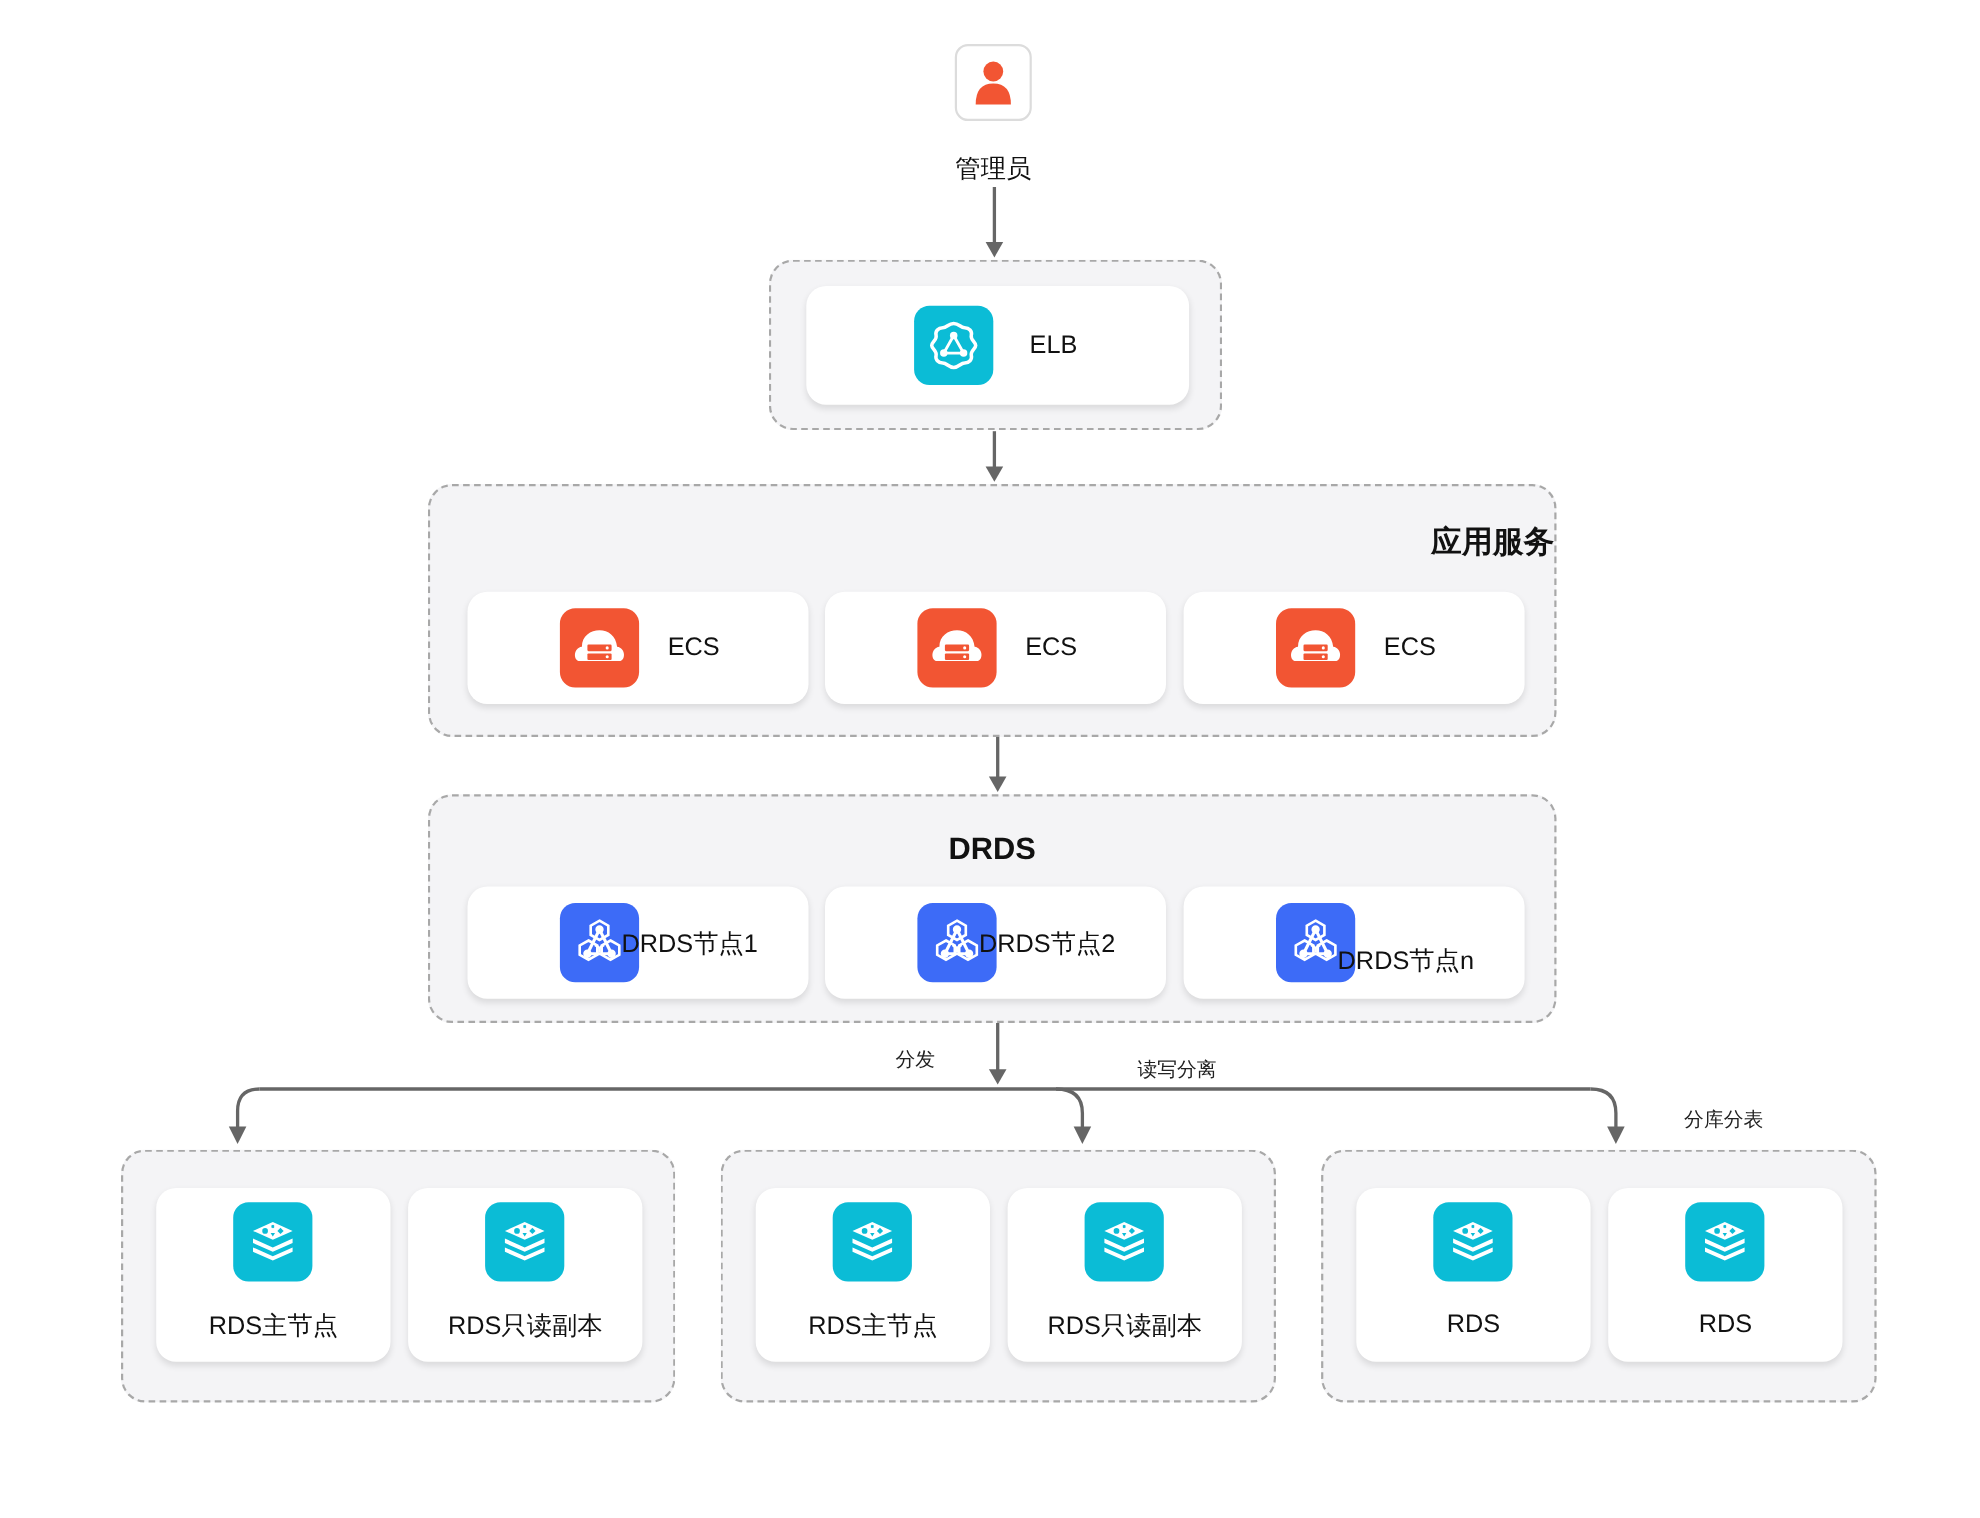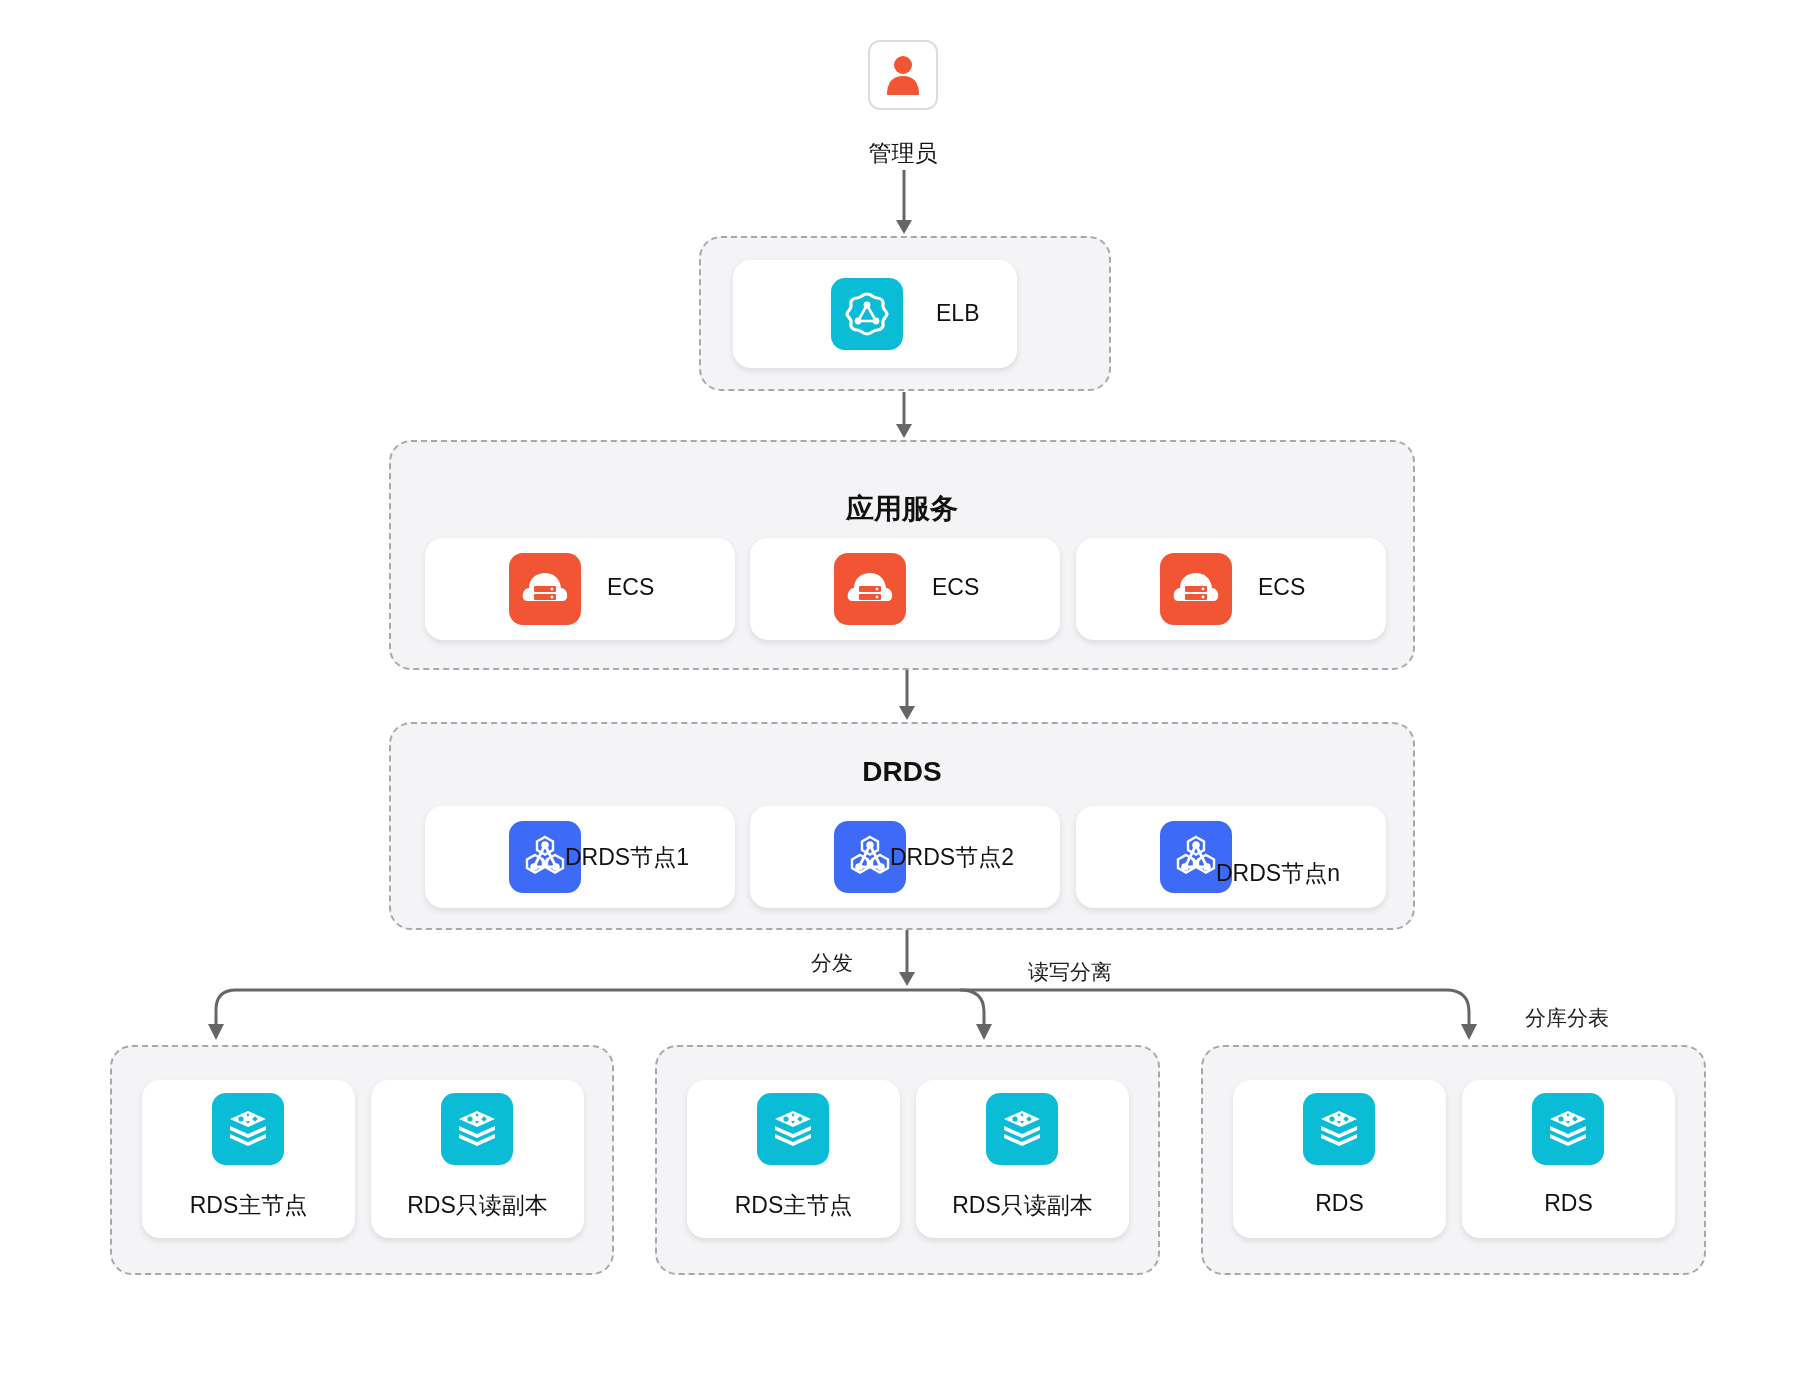--- a/index.html
+++ b/index.html
@@ -5,21 +5,21 @@
   html, body { margin:0; padding:0; background:#ffffff; }
   body { width:1800px; height:1380px; position:relative; overflow:hidden;
          font-family: "Liberation Sans", "DejaVu Sans", sans-serif; color:#111; }
   .abs { position:absolute; }
   .group { position:absolute; background:#f4f4f6; border:2.5px dashed #a8a8a8; border-radius:22px; box-sizing:border-box; }
   .card { position:absolute; background:#fff; border-radius:18px; box-shadow:0 3px 6px rgba(0,0,0,0.10); box-sizing:border-box; }
   .icon { position:absolute; width:72px; height:72px; border-radius:14px; display:flex; align-items:center; justify-content:center; }
   .icon svg { width:56px; height:56px; }
   .lbl { position:absolute; font-size:23px; color:#111; white-space:nowrap; }
   .group-title { position:absolute; left:0; right:0; text-align:center; font-size:28px; font-weight:bold; color:#111; }
-  .annot { position:absolute; font-size:21px; color:#222; white-space:nowrap; transform:translate(-50%,-50%); }
+  .annot { position:absolute; font-size:18px; color:#222; white-space:nowrap; transform:translate(-50%,-50%); }
   svg.wires { position:absolute; left:0; top:0; width:1800px; height:1380px; pointer-events:none; }
 </style>
 </head>
 <body>
 
 <svg class="wires" viewBox="0 0 1800 1380">
   <defs>
     <marker id="ah" markerWidth="10" markerHeight="10" refX="5" refY="5" orient="auto" markerUnits="userSpaceOnUse">
       <path d="M0,0 L10,5 L0,10 z" fill="#666"></path>
     </marker>
@@ -45,36 +45,36 @@
 
 <div class="abs" style="left:868px;top:40px;width:70px;height:70px;border:2px solid #dcdcdc;border-radius:12px;background:#fff;box-sizing:border-box;display:flex;align-items:center;justify-content:center;">
   <svg width="40" height="44" viewBox="0 0 40 44">
     <circle cx="20" cy="12" r="9" fill="#f25533"></circle>
     <path d="M4,42 Q4,23 20,23 Q36,23 36,42 z" fill="#f25533"></path>
   </svg>
 </div>
 <div class="lbl" style="left:0;width:1806px;text-align:center;top:138px;">管理员</div>
 
 <div class="group" style="left:699px;top:236px;width:412px;height:155px;">
-  <div class="card" style="left:32px;top:22px;width:284px;height:108px;">
+  <div class="card" style="left:32px;top:22px;width:348px;height:108px;">
     <div class="icon" style="left:98px;top:18px;background:#0bbcd6;">
       <svg viewBox="0 0 56 56">
         <path d="M28,8 C33,8 34,12 38,12 C42,12 45,15 44,19 C43,23 48,25 48,28 C48,31 43,33 44,37 C45,41 42,44 38,44 C34,44 33,48 28,48 C23,48 22,44 18,44 C14,44 11,41 12,37 C13,33 8,31 8,28 C8,25 13,23 12,19 C11,15 14,12 18,12 C22,12 23,8 28,8 z" fill="none" stroke="#fff" stroke-width="3.2"></path>
         <path d="M28,19 L19,35 L37,35 z" fill="none" stroke="#fff" stroke-width="2.6"></path>
         <circle cx="28" cy="19" r="3.4" fill="#fff"></circle>
         <circle cx="19" cy="35" r="3.4" fill="#fff"></circle>
         <circle cx="37" cy="35" r="3.4" fill="#fff"></circle>
       </svg>
     </div>
     <div class="lbl" style="left:203px;top:40px;">ELB</div>
   </div>
 </div>
 
 <div class="group" style="left:389px;top:440px;width:1026px;height:230px;">
-  <div class="group-title" style="top:48px;">应用服务</div>
+  <div class="group-title" style="top:32px;text-align:right;">应用服务</div>
 </div>
 <div id="app-cards">
     <div class="card" style="left:425px;top:538px;width:310px;height:102px;">
       <div class="icon" style="left:84px;top:15px;background:#f25533;">
         <svg viewBox="0 0 56 56">
           <path d="M10,40 C4,40 4,28 12,27 C12,17 20,12 28,12 C36,12 43,17 44,27 C52,28 52,40 46,40 z" fill="#fff"></path>
           <rect x="17" y="25" width="22" height="6" rx="1" fill="#f25533"></rect>
           <rect x="17" y="33" width="22" height="6" rx="1" fill="#f25533"></rect>
           <circle cx="35" cy="28" r="1.4" fill="#fff"></circle>
           <circle cx="35" cy="36" r="1.4" fill="#fff"></circle>

